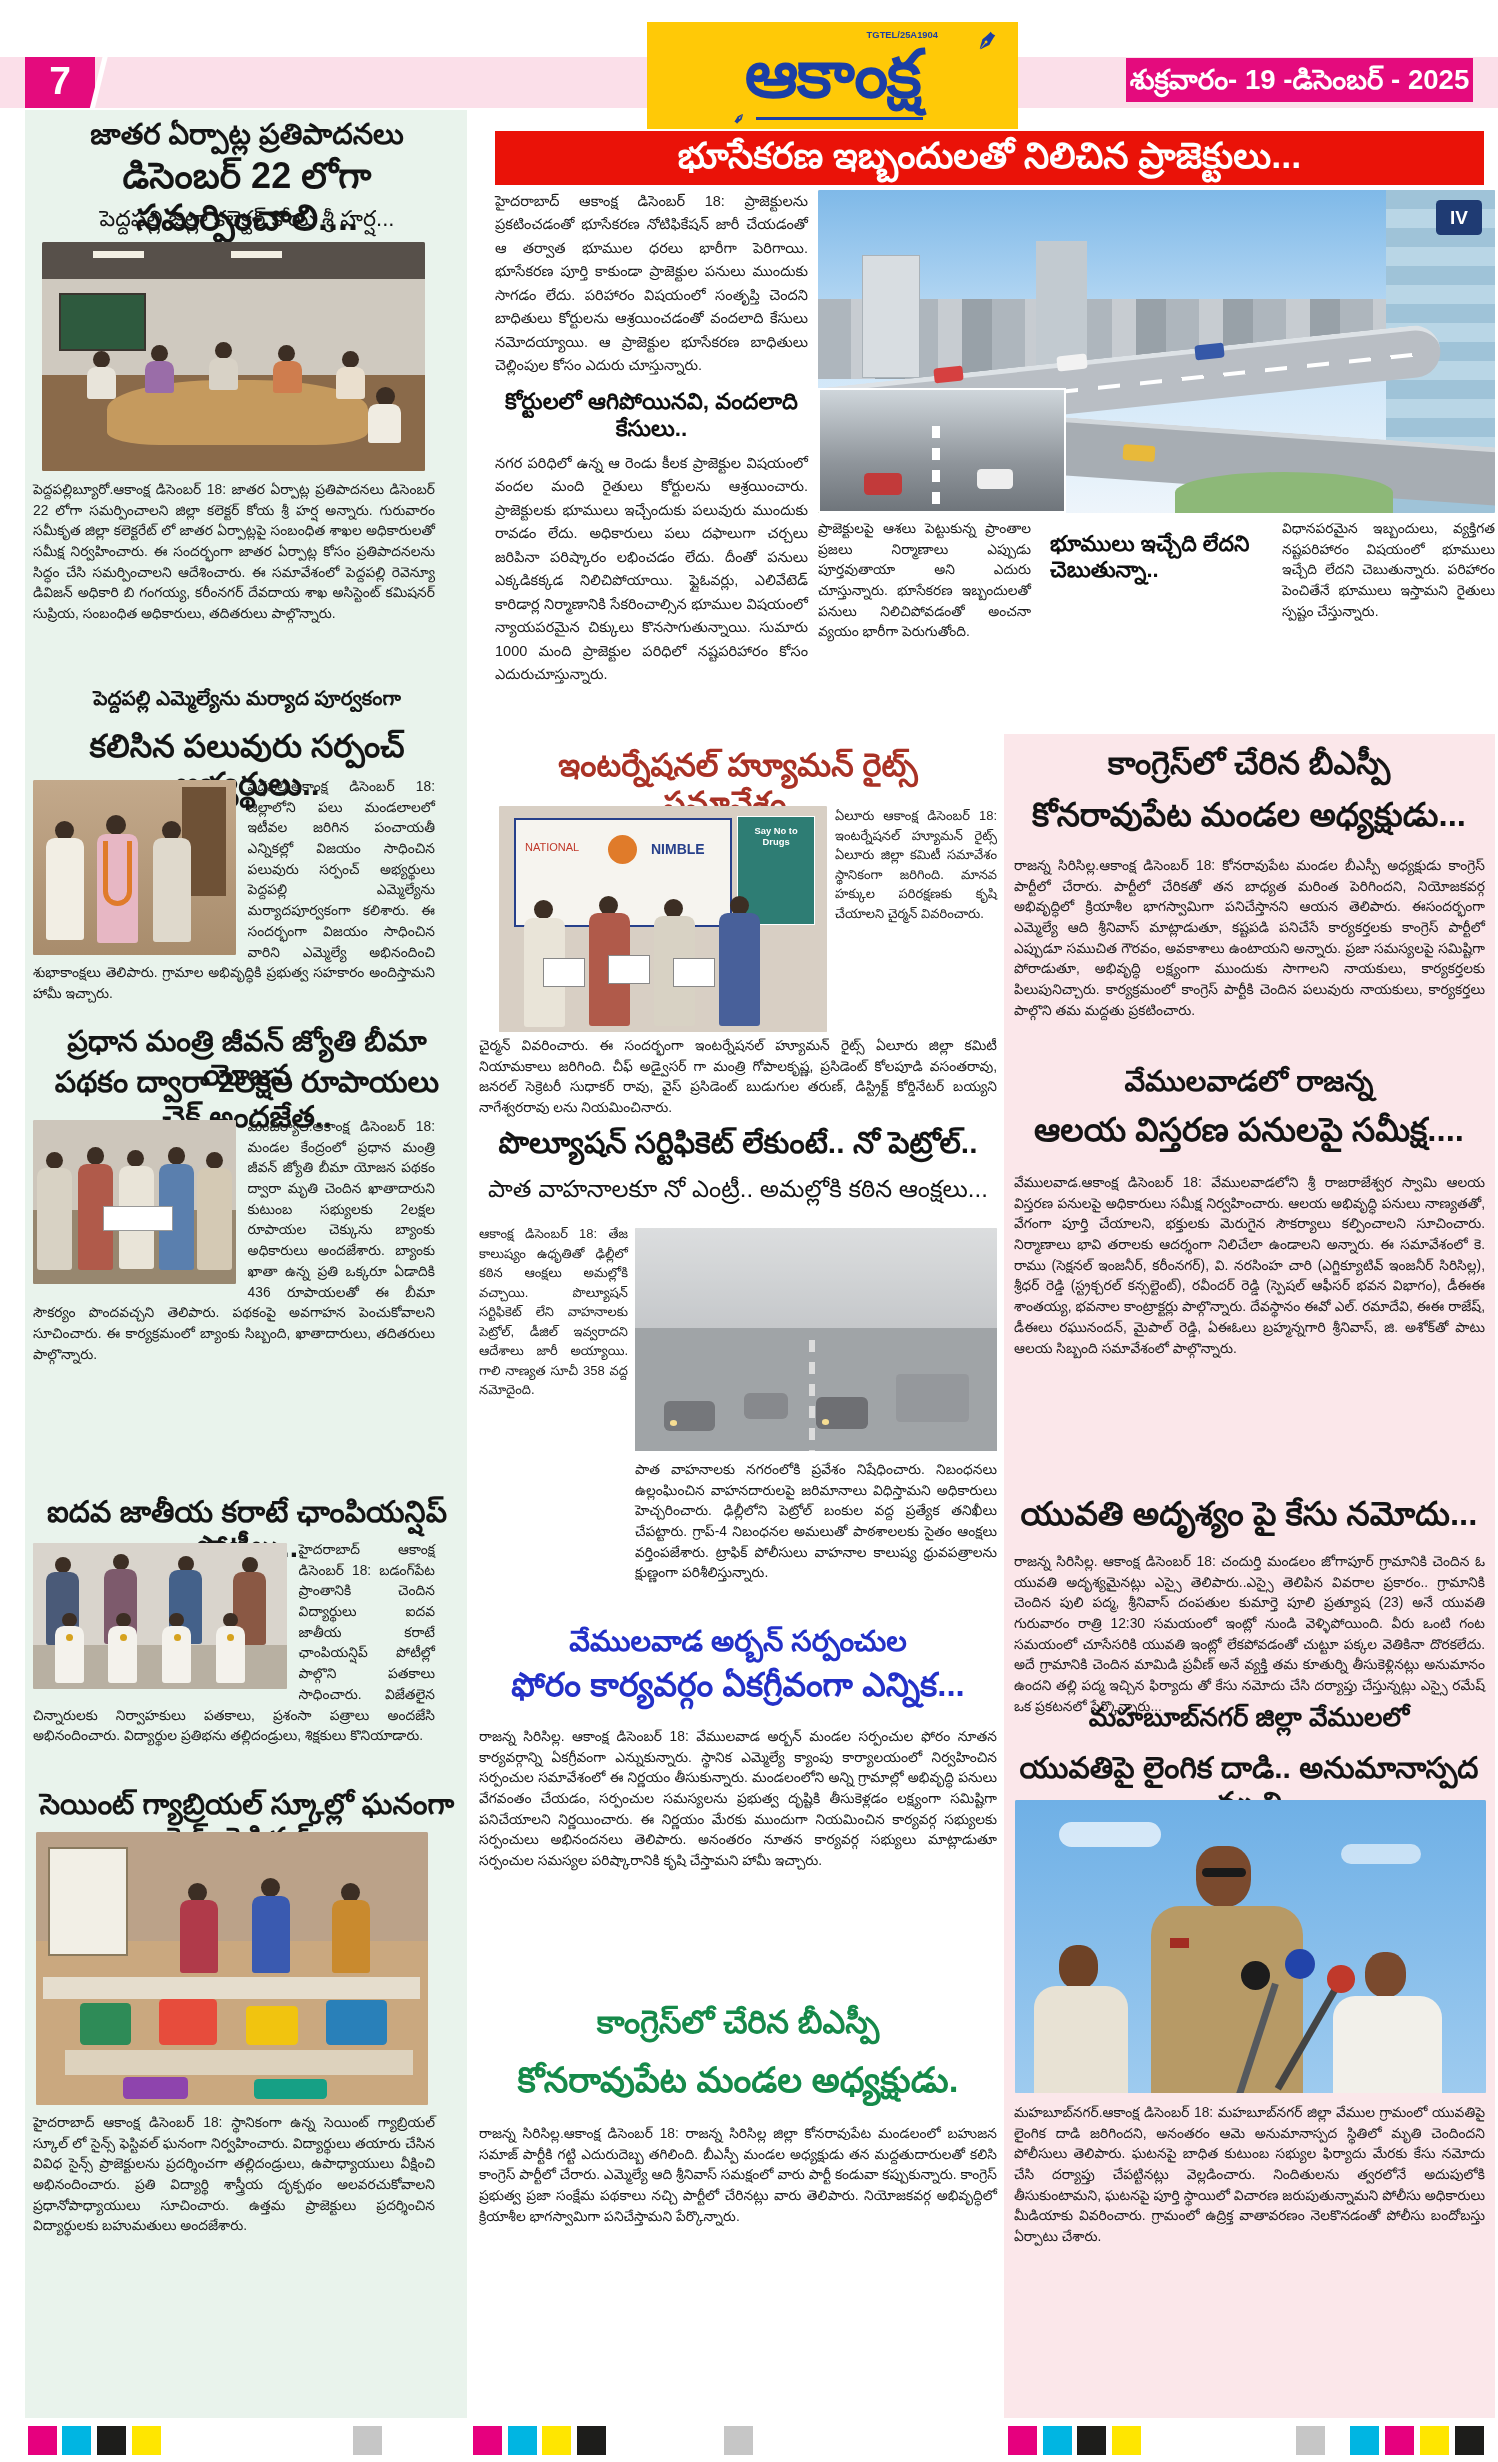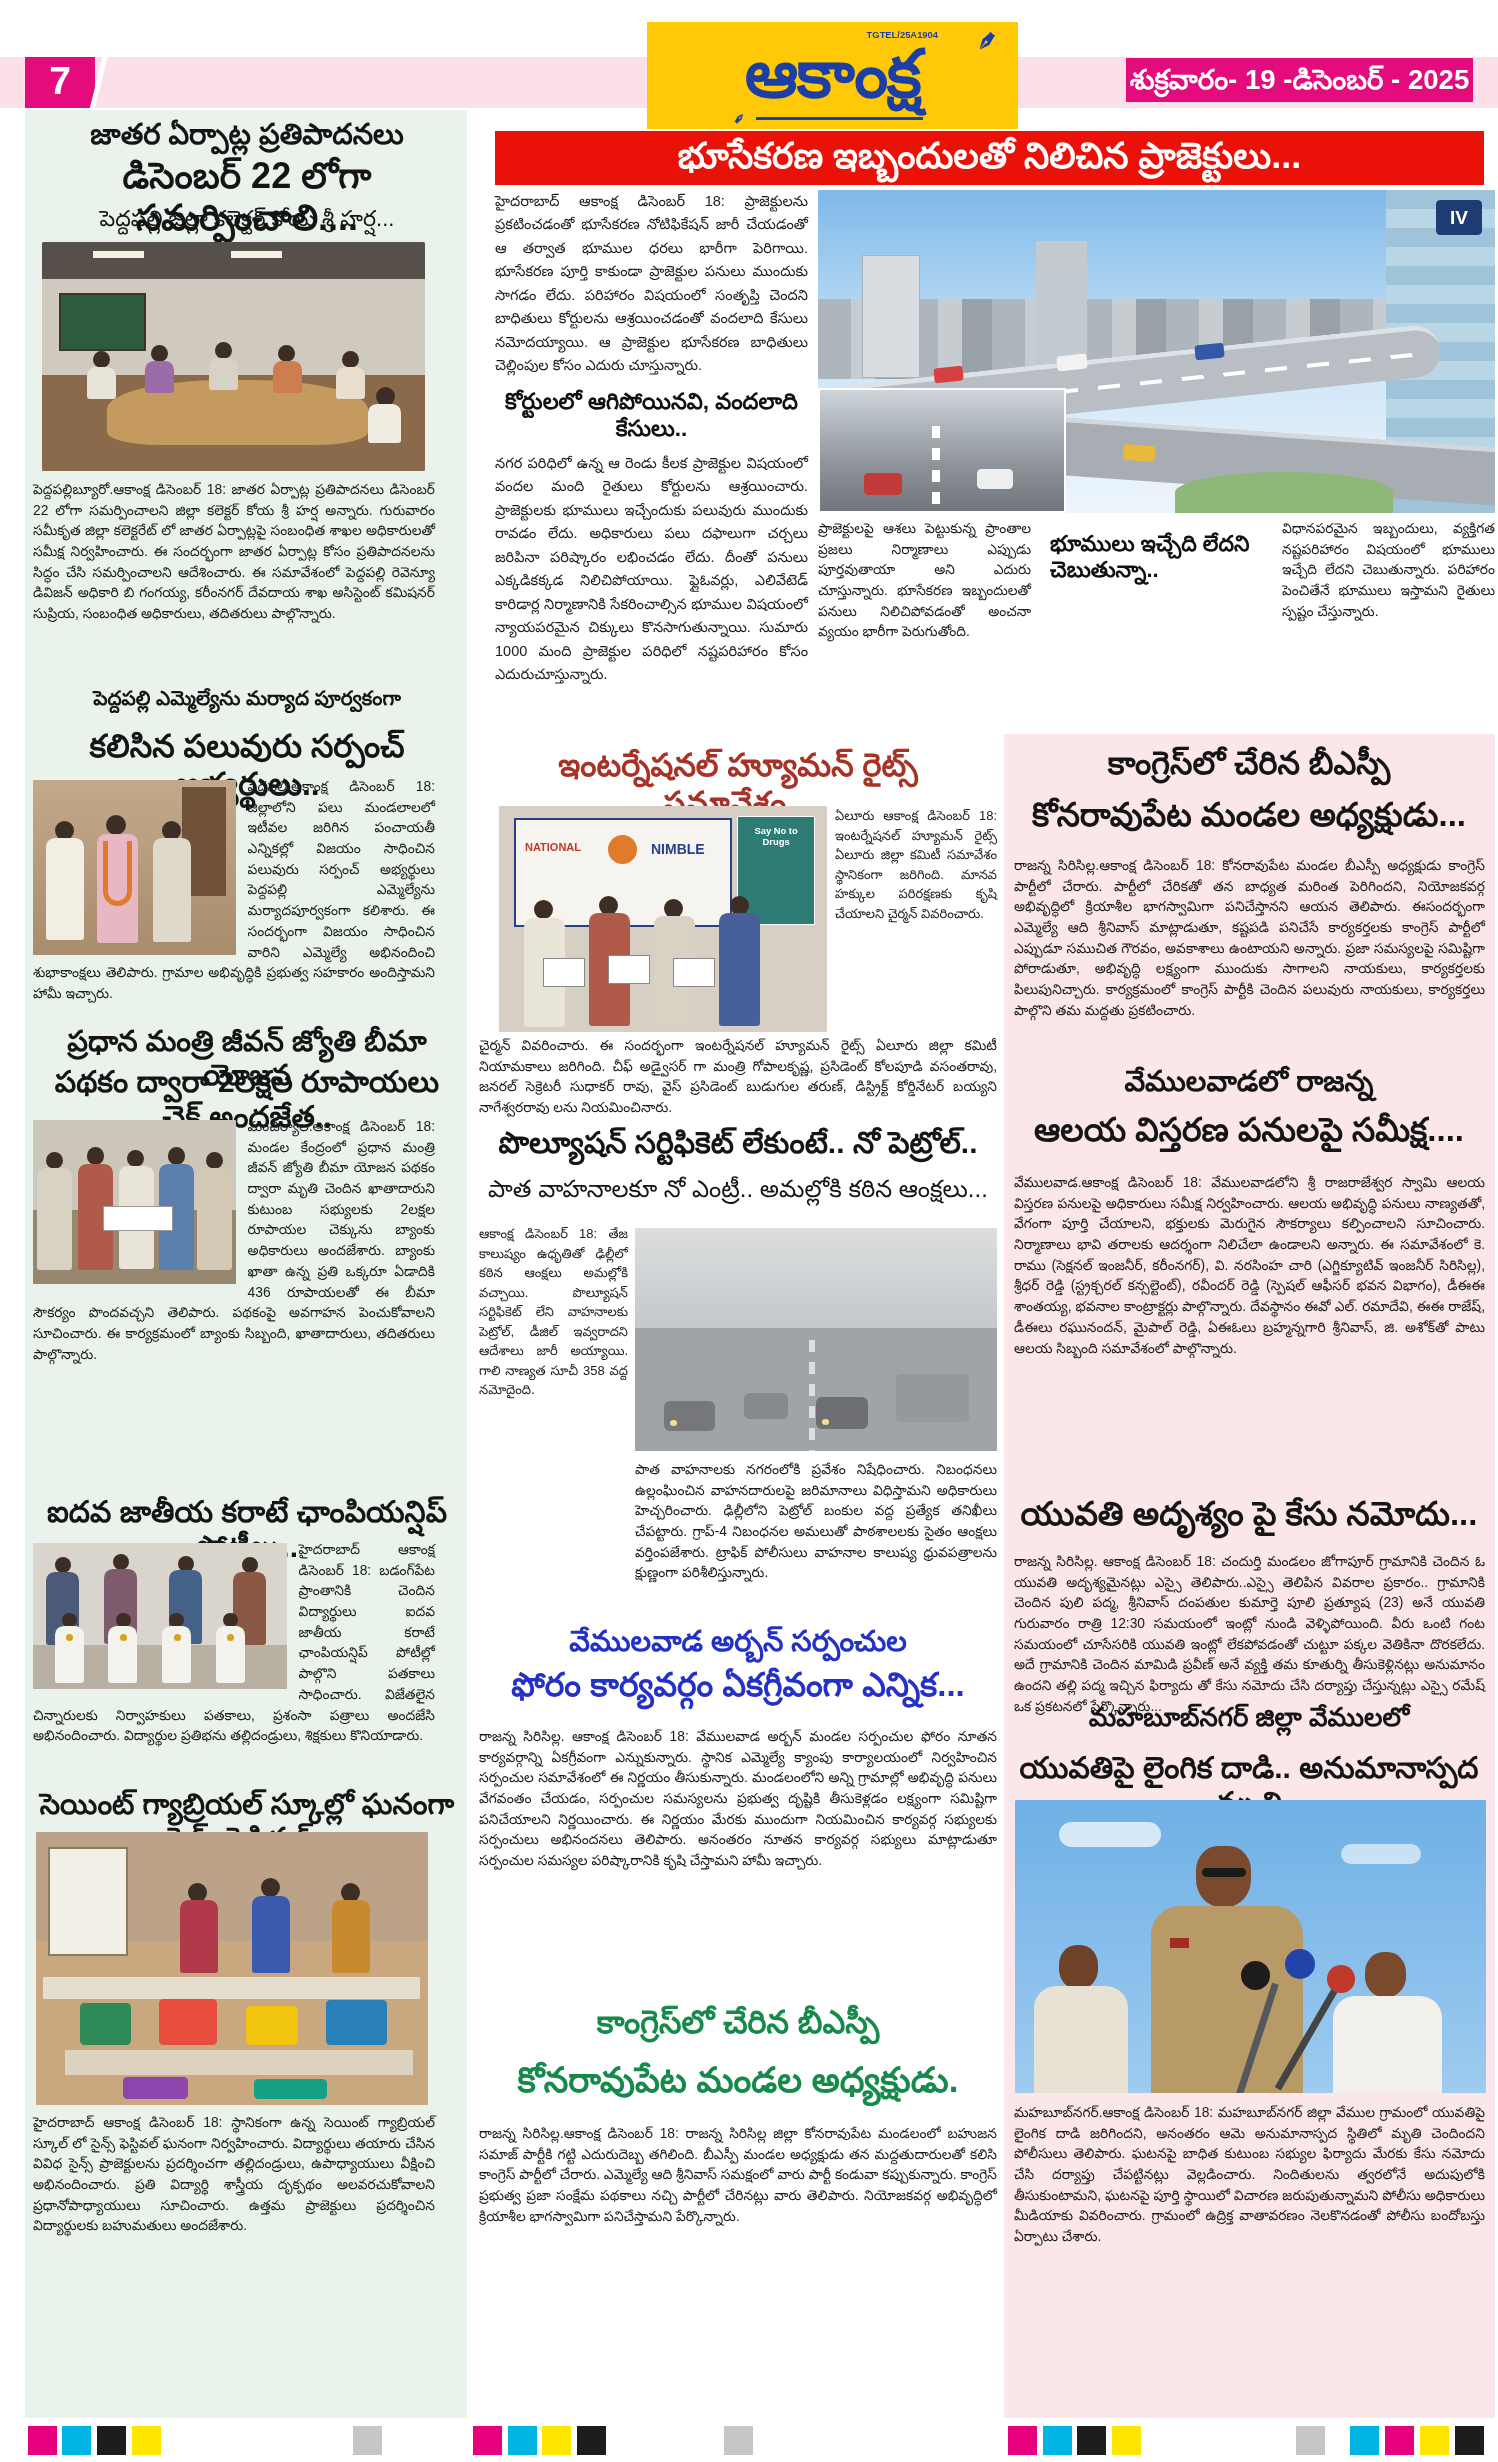--- a/index.html
+++ b/index.html
@@ -201,21 +201,21 @@
 </div>
 
 <div class="abs bodytxt" style="left:33px;top:2113px;width:402px;height:297px">హైదరాబాద్ ఆకాంక్ష డిసెంబర్ 18: స్థానికంగా ఉన్న సెయింట్ గ్యాబ్రియల్ స్కూల్ లో సైన్స్ ఫెస్టివల్ ఘనంగా నిర్వహించారు. విద్యార్థులు తయారు చేసిన వివిధ సైన్స్ ప్రాజెక్టులను ప్రదర్శించగా తల్లిదండ్రులు, ఉపాధ్యాయులు వీక్షించి అభినందించారు. ప్రతి విద్యార్థి శాస్త్రీయ దృక్పథం అలవరచుకోవాలని ప్రధానోపాధ్యాయులు సూచించారు. ఉత్తమ ప్రాజెక్టులు ప్రదర్శించిన విద్యార్థులకు బహుమతులు అందజేశారు.</div>
 
 <div class="abs hl" style="left:479px;top:747px;width:518px;font-size:32px;color:#a93226">ఇంటర్నేషనల్ హ్యూమన్ రైట్స్ సమావేశం...</div>
 
 <div class="photo" style="left:499px;top:806px;width:328px;height:226px">
   <div class="sh" style="inset:0;background:#d8cfc4"></div>
   <div class="sh" style="left:14.5px;top:11.6px;width:218px;height:109px;background:#f6f4ef;border:2.2px solid #27408b"></div>
   <div class="sh" style="left:109px;top:29px;width:29px;height:29px;background:#e07b2a;border-radius:50%"></div>
-  <span class="sh" style="left:26px;top:35px;font-size:11px;font-weight:bold;color:#c0392b;font-family:'Liberation Sans',sans-serif">NATIONAL</span>
+  <span class="sh" style="left:26px;top:35px;font-size:11px;font-weight:normal;color:#c0392b;font-family:'Liberation Sans',sans-serif">NATIONAL</span>
   <span class="sh" style="left:152px;top:35px;font-size:14px;font-weight:bold;color:#27408b">NIMBLE</span>
   <div class="sh" style="right:11.6px;top:10px;width:78px;height:109px;background:#2e7d74;border:1.5px solid #fff"></div>
   <span class="sh" style="right:17.4px;top:19px;width:67px;font-size:9.4px;font-weight:bold;color:#fff;text-align:center">Say No to Drugs</span>
   <div class="sh head" style="left:35px;top:94px;width:19px;height:19px"></div>
   <div class="sh torso" style="left:25px;top:112px;width:41px;height:109px;background:#e9e4d8"></div>
   <div class="sh head" style="left:100px;top:90px;width:19px;height:19px"></div>
   <div class="sh torso" style="left:90px;top:107px;width:41px;height:113px;background:#b05a4a"></div>
   <div class="sh head" style="left:165px;top:93px;width:19px;height:19px"></div>
   <div class="sh torso" style="left:155px;top:110px;width:41px;height:110px;background:#d8d2c4"></div>
   <div class="sh head" style="left:231px;top:90px;width:19px;height:19px"></div>

